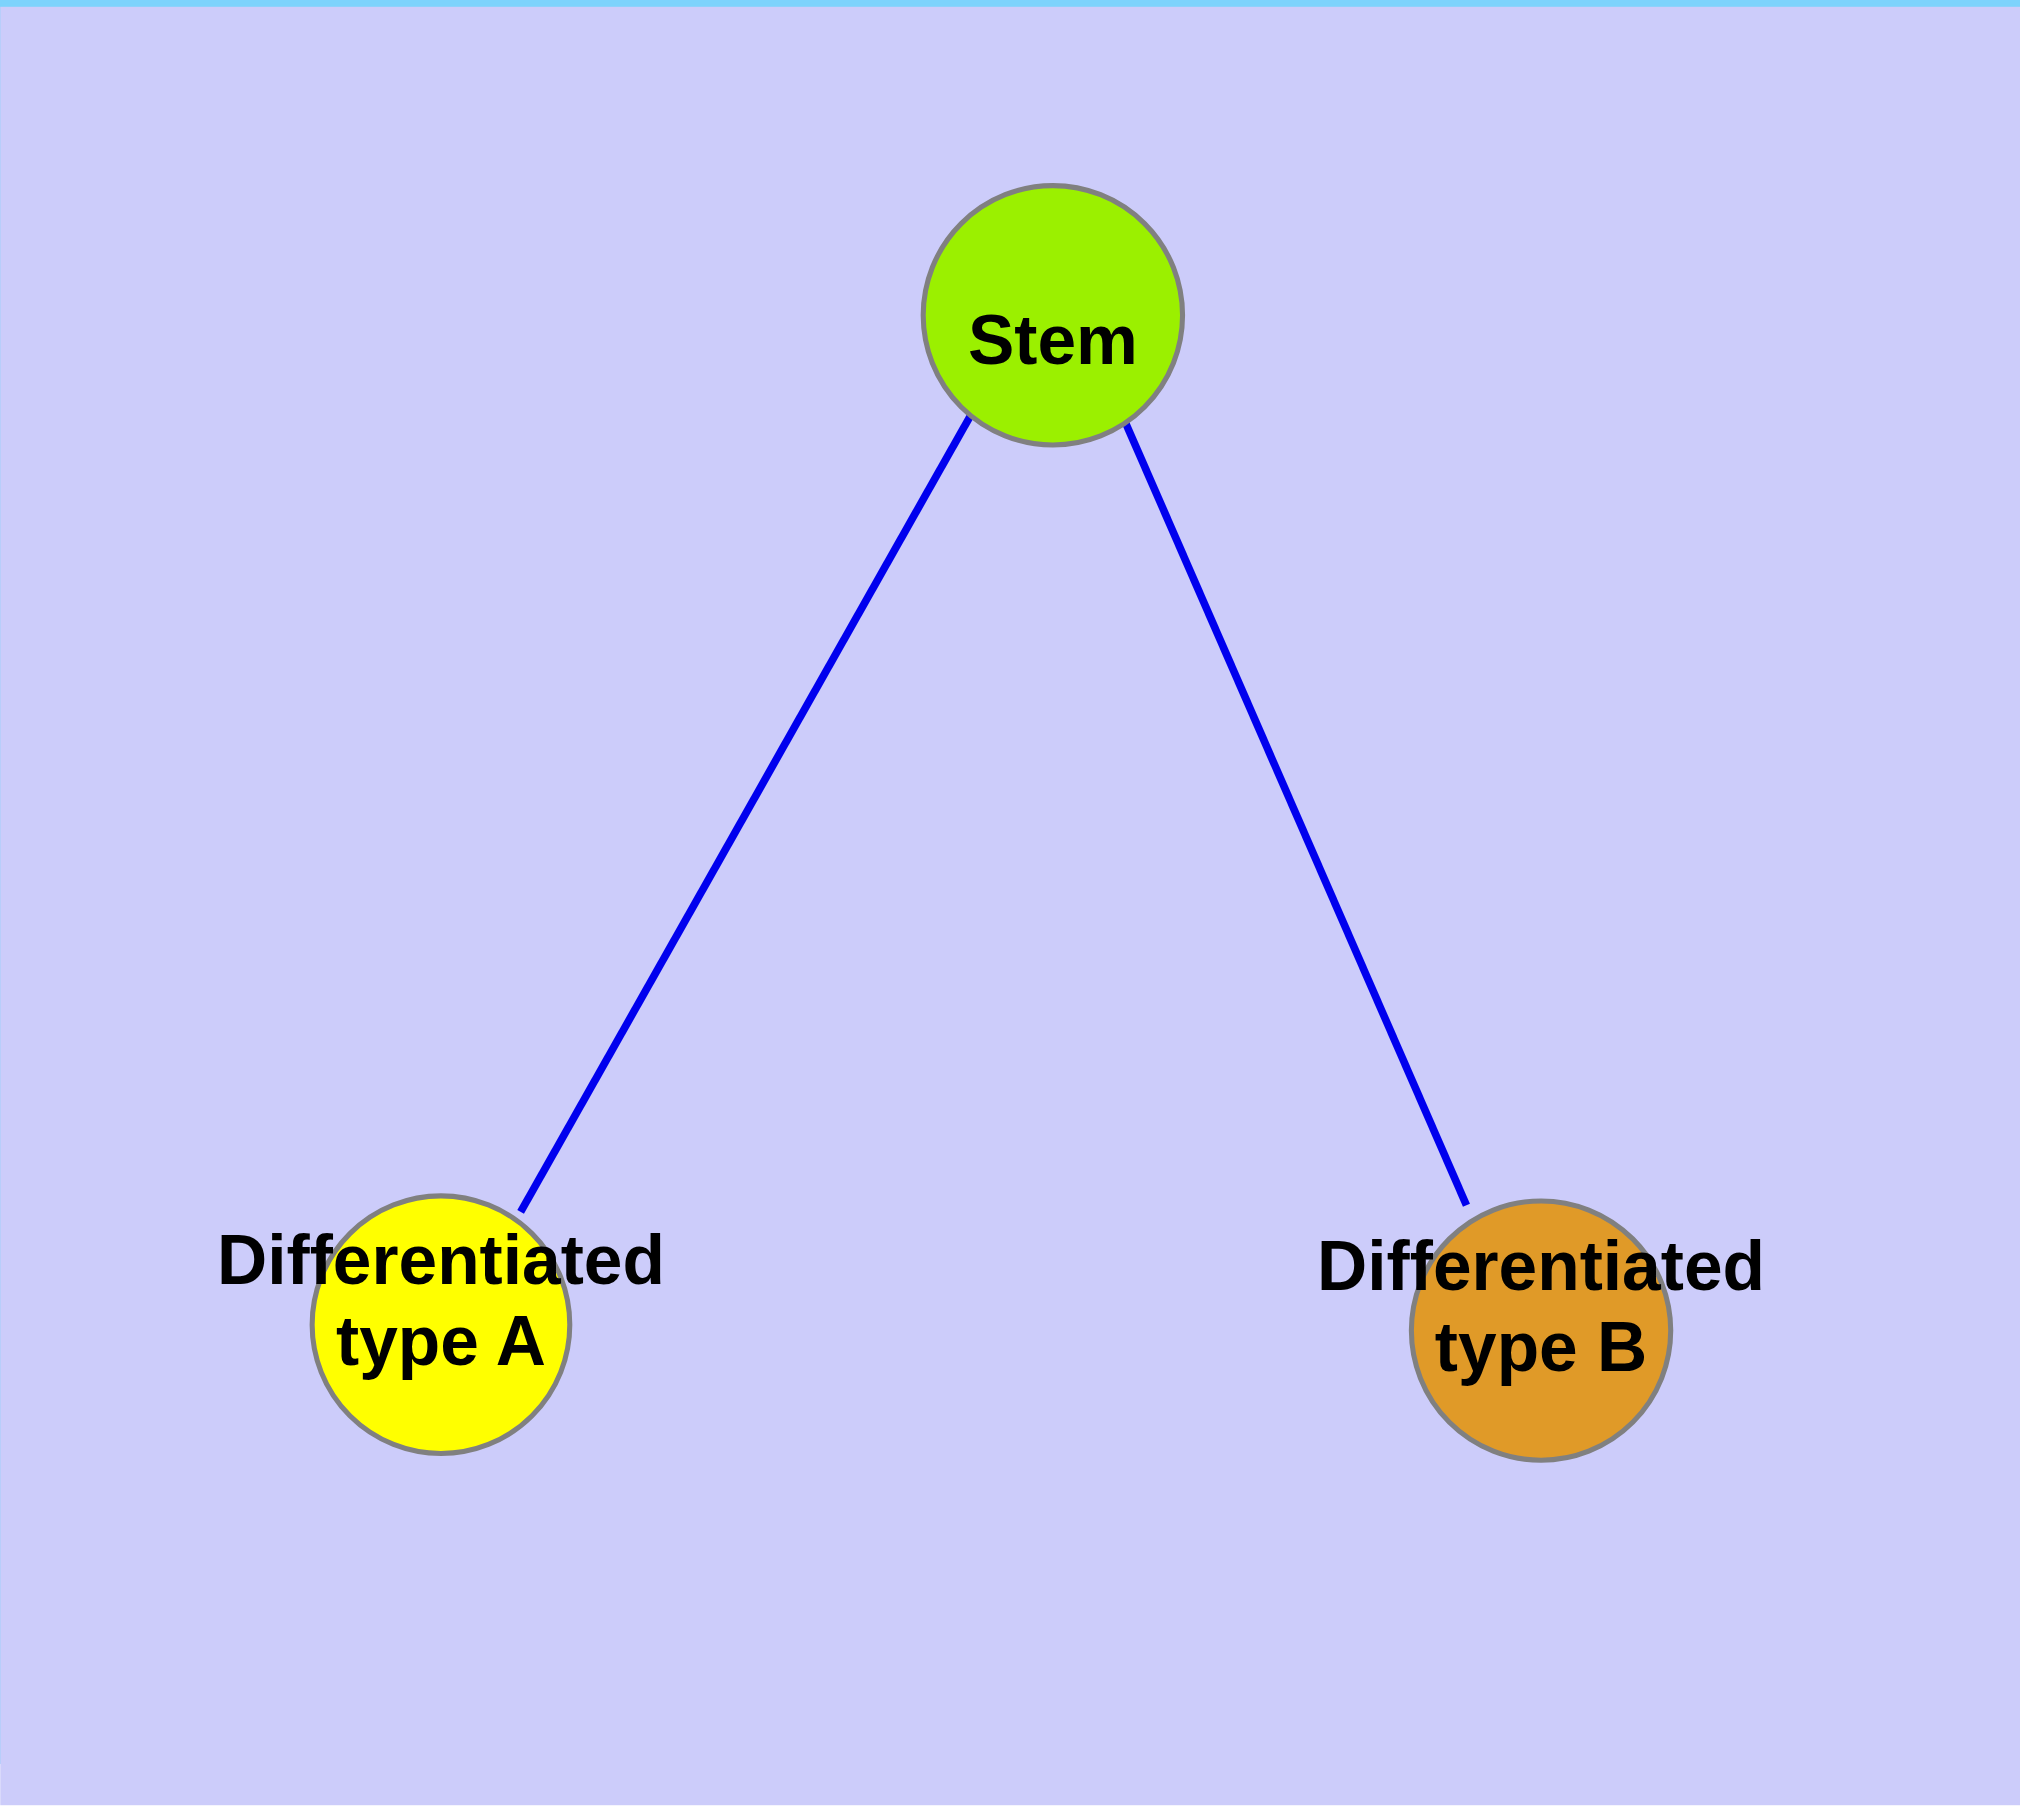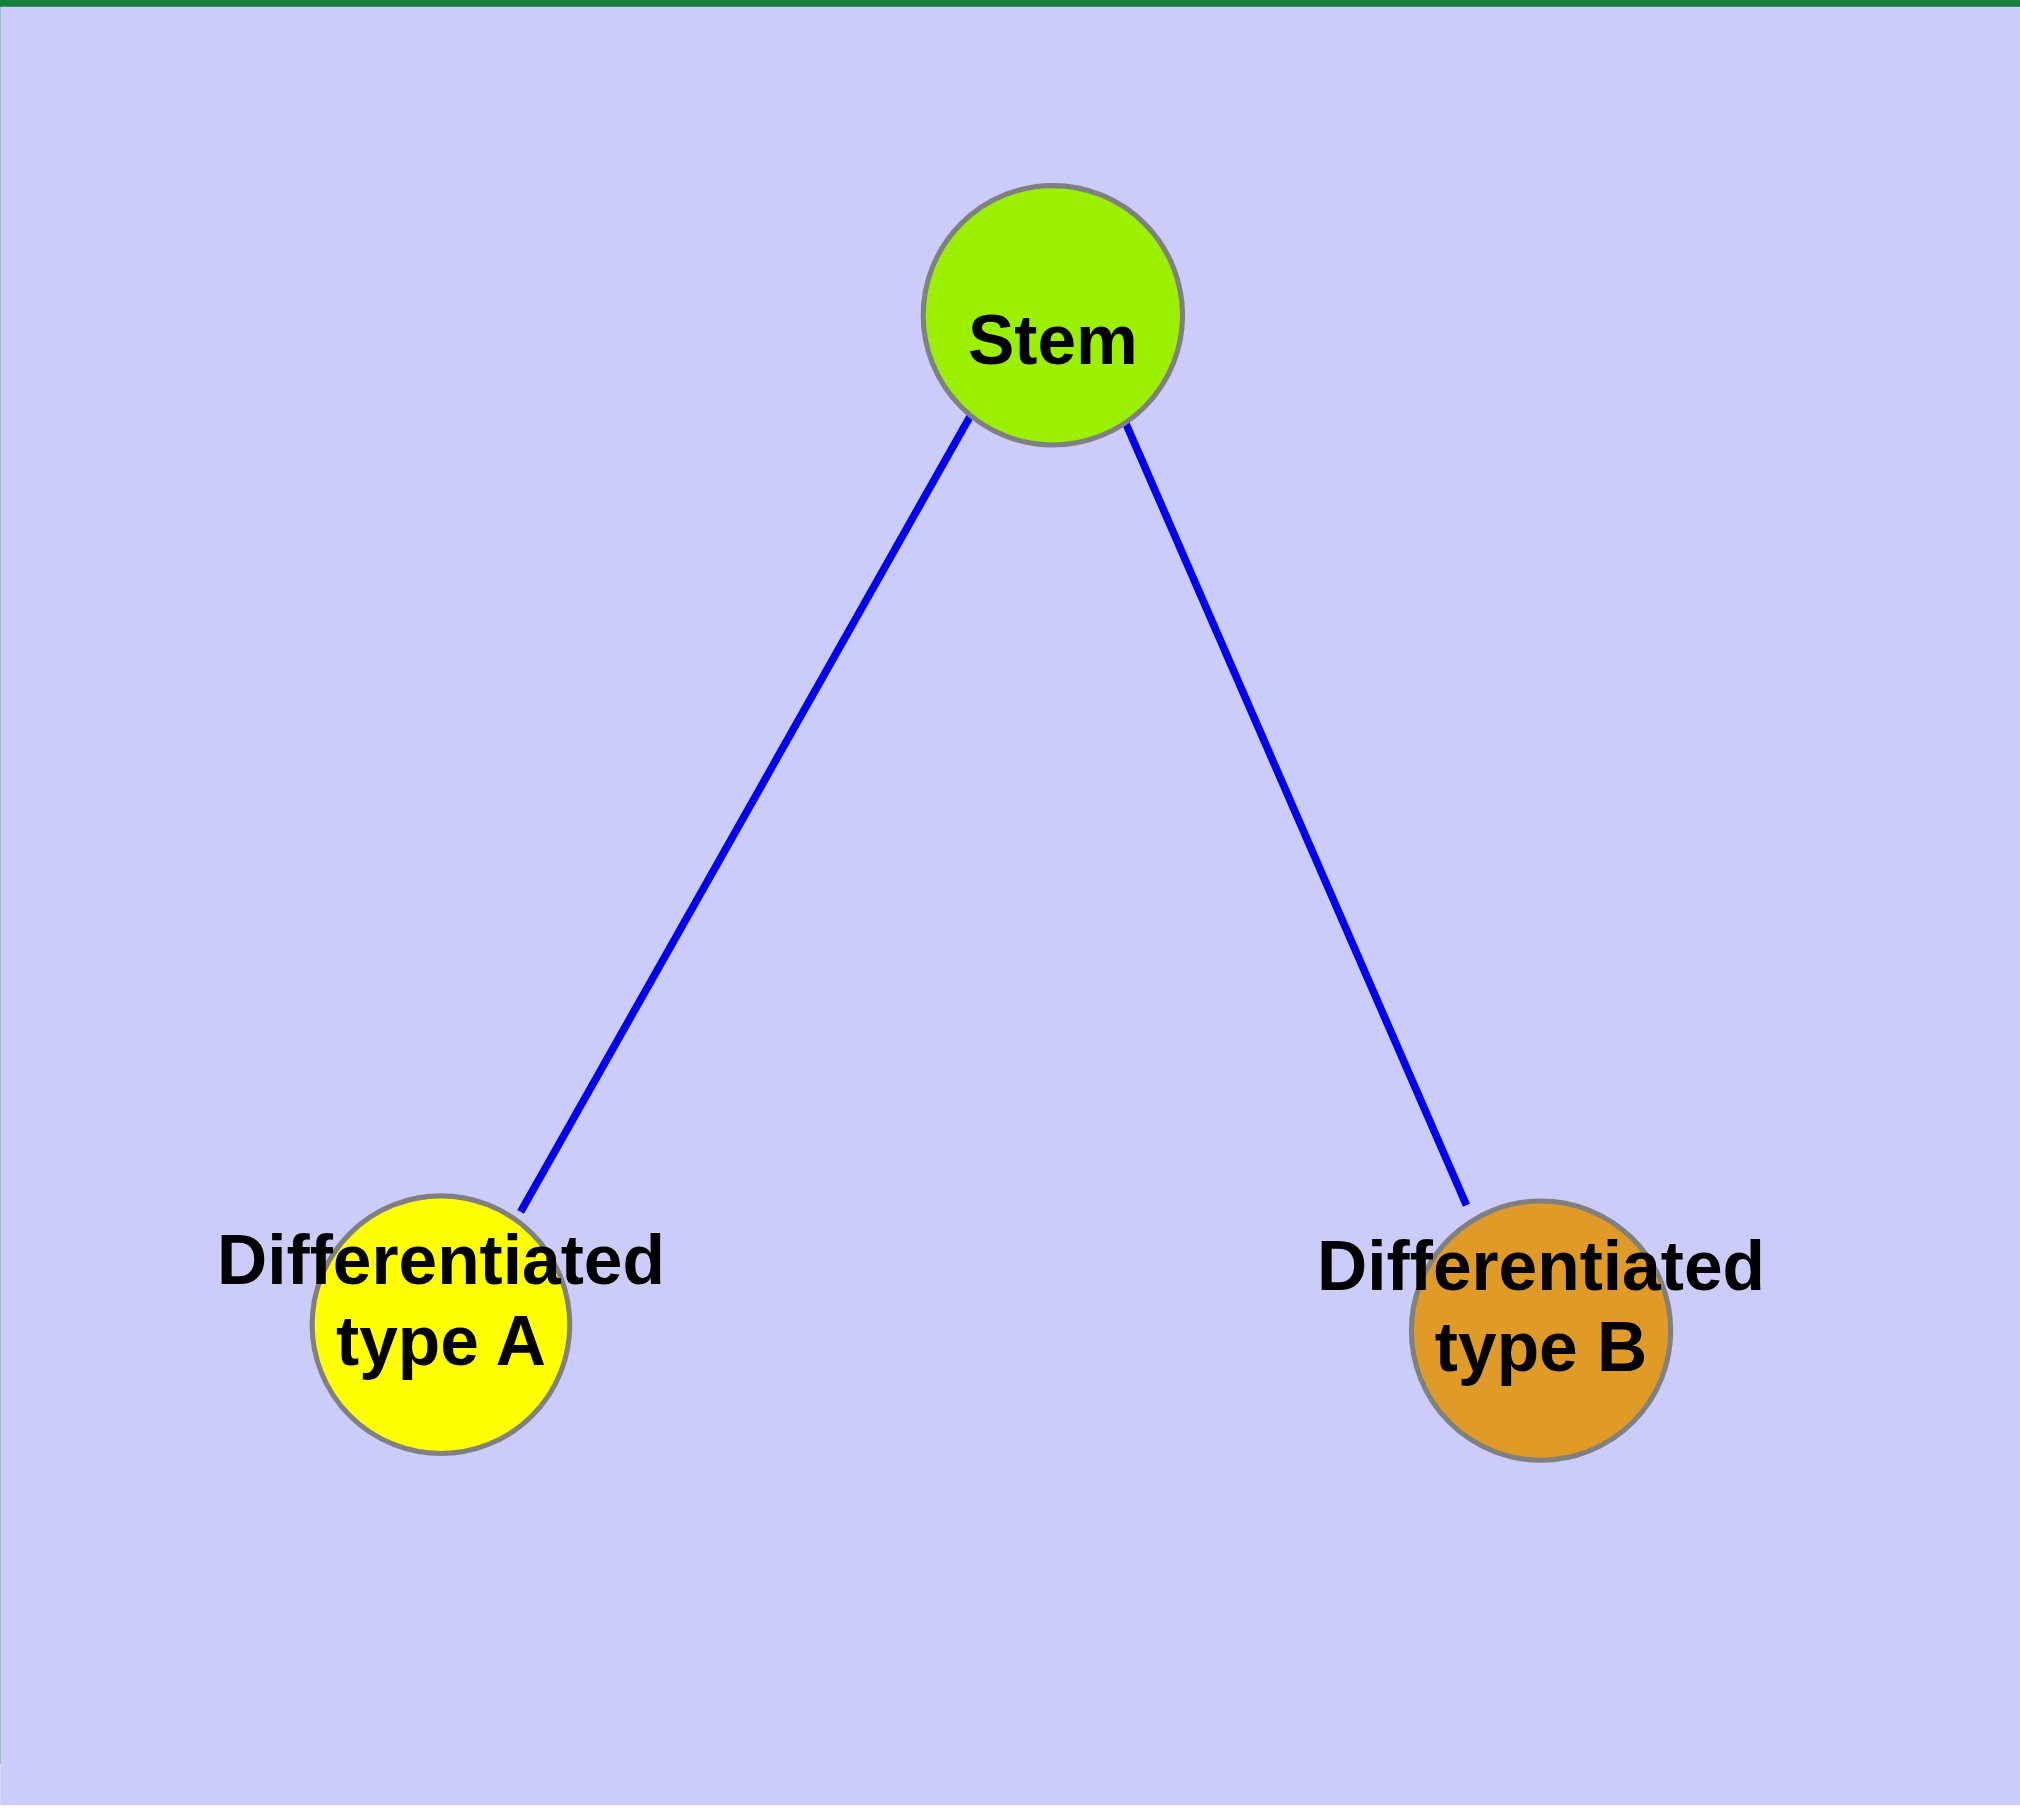--- a/index.html
+++ b/index.html
@@ -11,21 +11,21 @@
   body {
     width: 2021px;
     height: 1812px;
     overflow: hidden;
     font-family: "Liberation Sans", sans-serif;
   }
   #canvas {
     position: relative;
     width: 2021px;
     height: 1764px;
-    background: #15803d;
+    background: #7dd3fc;
   }
   #graph-svg {
     position: absolute;
     left: 0;
     top: 0;
     width: 2021px;
     height: 1812px;
     display: block;
   }
   .node-label {

